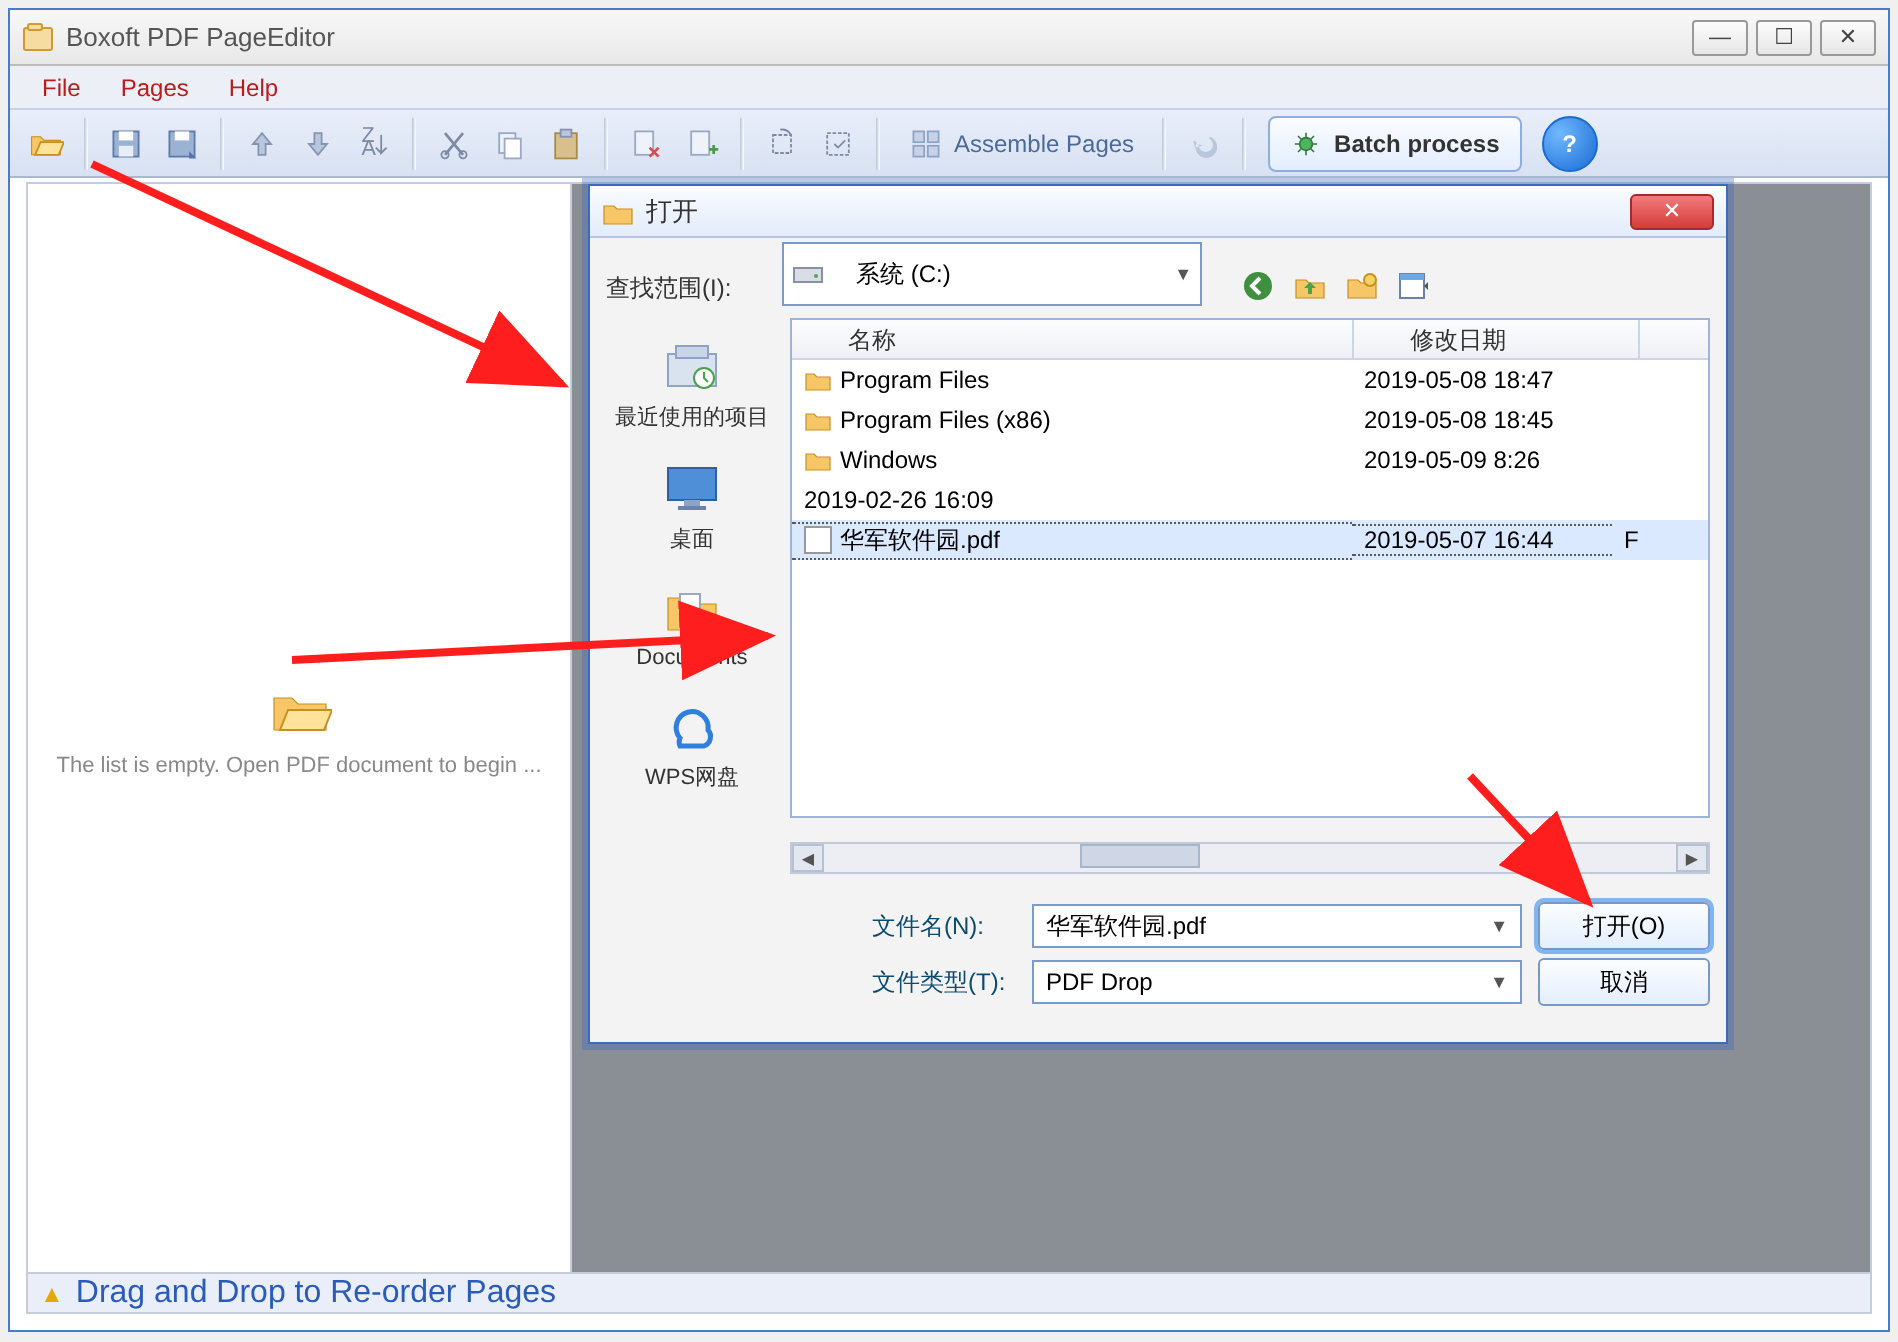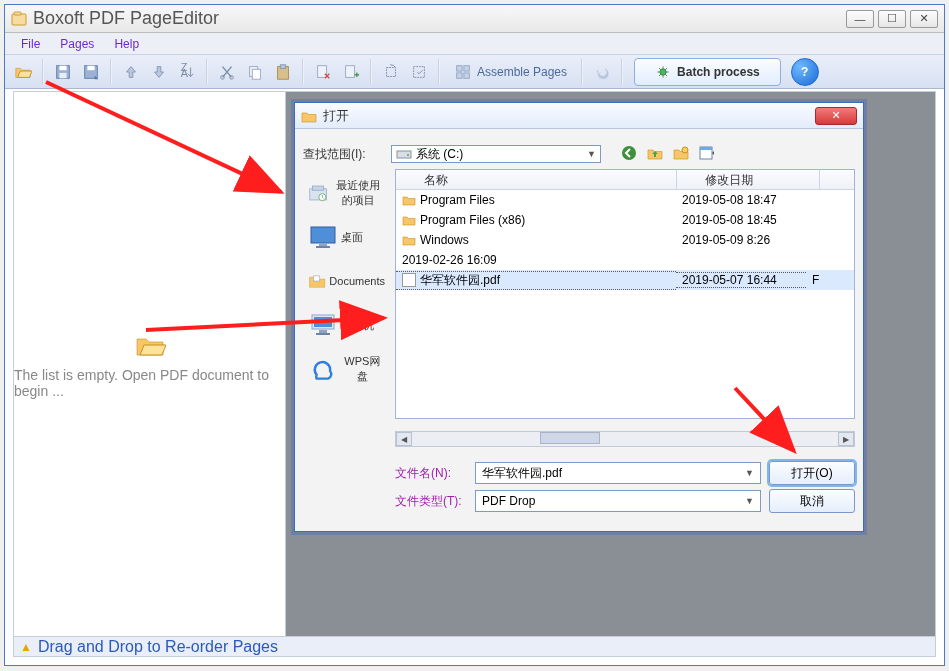--- a/index.html
+++ b/index.html
@@ -2,63 +2,63 @@
 <html><head>
 <meta charset="utf-8">
 <style>
 * { box-sizing: border-box; margin: 0; padding: 0; font-family: "Segoe UI", Tahoma, sans-serif; font-size: 12px; }
 body { background: #f0f0f0; width: 949px; height: 671px; overflow: hidden; position: relative; }
 
 
 .main-window { position: absolute; left: 4px; top: 4px; width: 941px; height: 662px; background: #fff; border: 1px solid #4a7bc8; }
 .titlebar { height: 28px; background: linear-gradient(#f8f8f8,#e8e8e8); display: flex; align-items: center; padding: 0 6px; border-bottom: 1px solid #bbb; }
 .titlebar .ticon { width: 16px; height: 16px; margin-right: 6px; }
-.titlebar .title { flex: 1; color: #555; font-size: 18px; }
+.titlebar .title { flex: 1; color: #555; font-size: 13px; }
 .winbtns { display: flex; gap: 4px; }
 .winbtn { width: 28px; height: 18px; border: 1px solid #999; background: linear-gradient(#fdfdfd,#e6e6e6); border-radius: 2px; display: flex; align-items: center; justify-content: center; cursor: pointer; font-family: Arial; font-size: 11px; color: #444; }
 
 .menubar { height: 22px; background: #ecf0f6; display: flex; align-items: center; padding: 0 6px; border-bottom: 1px solid #c8d2e4; }
-.menubar span { padding: 3px 10px; color: #6d28d9; cursor: pointer; font-size: 12px; }
+.menubar span { padding: 3px 10px; color: #b91c1c; cursor: pointer; font-size: 12px; }
 
 .toolbar { height: 34px; background: linear-gradient(#e9eef9,#d8e1f2); border-bottom: 1px solid #aab7d0; display: flex; align-items: center; padding: 0 4px; }
 .tb-sep { width: 2px; height: 26px; margin: 0 5px; background: linear-gradient(to right,#b9c4d8,#fff); }
 .tb-btn { width: 28px; height: 28px; border: 1px solid transparent; border-radius: 3px; display: flex; align-items: center; justify-content: center; cursor: pointer; }
 .tb-btn svg { width: 18px; height: 18px; }
 .tb-label-btn { height: 28px; padding: 0 8px; display:flex; align-items:center; gap:5px; border:1px solid transparent; border-radius:3px; cursor:pointer; color:#4b6a9b; }
-.tb-batch { margin-left: 6px; height: 28px; padding: 0 20px; border: 1px solid #8faee0; border-radius: 4px; background: linear-gradient(#fbfdff,#e2edff); display: flex; align-items: center; gap: 6px; cursor: pointer; font-weight: bold; color: #333; }
+.tb-batch { margin-left: 6px; height: 28px; padding: 0 10px; border: 1px solid #8faee0; border-radius: 4px; background: linear-gradient(#fbfdff,#e2edff); display: flex; align-items: center; gap: 6px; cursor: pointer; font-weight: bold; color: #333; }
 .tb-help { width: 28px; height: 28px; border-radius: 14px; background: radial-gradient(circle at 30% 30%, #6fb8ff, #1a6bd4); color: #fff; font-weight: bold; display:flex; align-items:center; justify-content:center; margin-left: 10px; cursor:pointer; border: 1px solid #1a6bd4; }
 
 
 .body-area { position: absolute; top: 86px; left: 8px; right: 8px; bottom: 28px; display: flex; border: 1px solid #c6cdda; }
 .left-pane { width: 272px; border-right: 1px solid #c6cdda; background: #fff; position: relative; display:flex; flex-direction:column; align-items:center; justify-content:center; }
 .empty-icon { width: 32px; height: 32px; margin-bottom: 6px; }
-.empty-text { color: #888; font-size: 14px; }
+.empty-text { color: #888; font-size: 11px; }
 .right-pane { flex: 1; background: #8a8e95; }
 
 .statusbar { position: absolute; left: 8px; right: 8px; bottom: 8px; height: 20px; background: #e9eef9; border: 1px solid #c6cdda; border-top: none; display:flex; align-items:center; padding: 0 6px; gap: 6px; }
 .warn-tri { color: #e6a800; font-size: 12px; }
 .statusbar .stext { color: #2a5bb8; font-size: 16px; }
 
 
-.dialog { position: absolute; left: 294px; top: 102px; width: 570px; height: 430px; background: #f3f3f3; border: 1px solid #3a6bbf; box-shadow: 0 0 0 3px rgba(58,107,191,0.35); }
+.dialog { position: absolute; left: 294px; top: 92px; width: 570px; height: 430px; background: #f3f3f3; border: 1px solid #3a6bbf; box-shadow: 0 0 0 3px rgba(58,107,191,0.35); }
 .dlg-title { height: 26px; background: linear-gradient(#fafcff,#e2ecfb); display:flex; align-items:center; padding: 0 6px; border-bottom: 1px solid #b8c6df; }
 .dlg-title .icon { width: 16px; height: 16px; margin-right: 6px; }
 .dlg-title .t { flex: 1; font-size: 13px; color: #333; }
 .dlg-close { width: 42px; height: 18px; background: linear-gradient(#f47b7b,#d43b3b); border: 1px solid #a52a2a; border-radius: 3px; color: #fff; display:flex; align-items:center; justify-content:center; cursor:pointer; font-size: 11px; }
 
 .dlg-body { position: absolute; top: 32px; left: 8px; right: 8px; bottom: 8px; }
 .look-row { display:flex; align-items:flex-end; gap:8px; height: 28px; }
 .look-label { width: 80px; text-align: left; color:#333; }
-.look-combo { width: 210px; height: 18px; border: 1px solid #7a9ac8; background: #fff; display:flex; align-items:center; padding: 0 4px; gap: 4px; cursor:pointer; }
+.look-combo { width: 210px; height: 32px; border: 1px solid #7a9ac8; background: #fff; display:flex; align-items:center; padding: 0 4px; gap: 16px; cursor:pointer; }
 .look-combo .cd { margin-left: auto; color:#555; font-size: 9px; }
 .nav-icons { display:flex; gap: 6px; margin-left: 10px; }
 .nav-ic { width: 20px; height: 20px; display:flex; align-items:center; justify-content:center; cursor:pointer; border-radius:2px; }
 
 .places { position: absolute; left: 0; top: 34px; width: 86px; bottom: 74px; display:flex; flex-direction:column; align-items:center; gap: 4px; padding-top: 4px; }
-.place { width: 78px; display:flex; align-items:center; gap:2px; padding: 4px 0; cursor:pointer; border-radius: 3px; }
+.place { width: 78px; display:flex; flex-direction:column; align-items:center; gap:2px; padding: 4px 0; cursor:pointer; border-radius: 3px; }
 .place svg { width: 32px; height: 32px; }
 .place .pl { font-size: 11px; color:#333; text-align:center; }
 
 .filelist { position:absolute; left: 92px; right: 0; top: 34px; bottom: 104px; border: 1px solid #9fb4d6; background:#fff; overflow:hidden; }
 .fl-header { height: 20px; background: linear-gradient(#fcfcfd,#eef1f7); border-bottom: 1px solid #cbd5e6; display:flex; }
 .fl-h { padding: 2px 6px; border-right: 1px solid #cbd5e6; color:#333; font-size:12px;margin-left:22px; }
 .fl-h.name { width: 280px; }
 .fl-h.date { width: 130px; }
 .fl-h.last { flex:1; border-right:none; }
 .fl-rows { }
@@ -71,21 +71,21 @@
 .folder-ic { width:14px; height:14px; }
 .file-ic { width:14px; height:14px; border:1px solid #999; background:#fff; }
 
 .hscroll { position:absolute; left:92px; right:0; bottom:76px; height:16px; background:#eceef3; border:1px solid #c2cad9; display:flex; align-items:center; }
 .hscroll .arr { width:16px; height:14px; background:#e3e7ef; border:1px solid #b8c1d2; display:flex; align-items:center; justify-content:center; font-size:8px; color:#555; cursor:pointer; }
 .hscroll .track { flex:1; position:relative; height:14px; }
 .hscroll .thumb { position:absolute; left:30%; width:60px; height:12px; top:0; background:#cfd7e6; border:1px solid #a8b4ca; }
 
 .bottom-rows { position:absolute; left:92px; right:0; bottom: 0; height: 64px; }
 .brow { display:flex; align-items:center; gap: 8px; height: 28px; }
-.brow .bl { width: 72px; color:#a21caf; }
+.brow .bl { width: 72px; color:#0c4a6e;margin-left:41px; }
 .brow .bcombo { flex: 1; height: 22px; border: 1px solid #7a9ac8; background:#fff; display:flex; align-items:center; padding: 0 6px; font-family: "Courier New", monospace; cursor:pointer; }
 .brow .bcombo .cd { margin-left:auto; font-size:9px; color:#555; }
 .brow .bbtn { width: 86px; height: 24px; border: 1px solid #7898c8; border-radius:3px; background: linear-gradient(#fbfdff,#e5eefc); display:flex; align-items:center; justify-content:center; cursor:pointer; }
 .brow .bbtn.primary { box-shadow: 0 0 0 2px #7fb6f2; }
 
 
 .arrow-svg { position:absolute; pointer-events:none; }
 
 
 .ic-folder { fill:#f6c667; stroke:#c98f1e; stroke-width:0.6; }
@@ -312,29 +312,20 @@
       </div>
       <div class="place">
         <svg viewBox="0 0 32 32">
             <path class="ic-folder" d="M4 10h9l3 3h12v13H4z"></path>
             <rect x="10" y="8" width="10" height="8" fill="#fff" stroke="#9aa8c2"></rect>
           </svg>
         <span class="pl">Documents</span>
       </div>
       <div class="place">
         <svg viewBox="0 0 32 32">
-            <rect x="5" y="6" width="22" height="14" fill="#dfe6f1" stroke="#8ea3c6"></rect>
-            <rect x="7" y="8" width="18" height="10" fill="#4f8fd8"></rect>
-            <rect x="12" y="21" width="8" height="3" fill="#8ea3c6"></rect>
-            <rect x="9" y="24" width="14" height="2" fill="#6b83a8"></rect>
-          </svg>
-        <span class="pl">计算机</span>
-      </div>
-      <div class="place">
-        <svg viewBox="0 0 32 32">
             <path d="M10 22a8 8 0 1 1 14-4 5 5 0 0 1-2 8H10a5 5 0 0 1 0-4z" fill="none" stroke="#2f7fe0" stroke-width="2.5"></path>
           </svg>
         <span class="pl">WPS网盘</span>
       </div>
     </div>
 
     <div class="filelist">
       <div class="fl-header">
         <div class="fl-h name">名称</div>
         <div class="fl-h date">修改日期</div>

